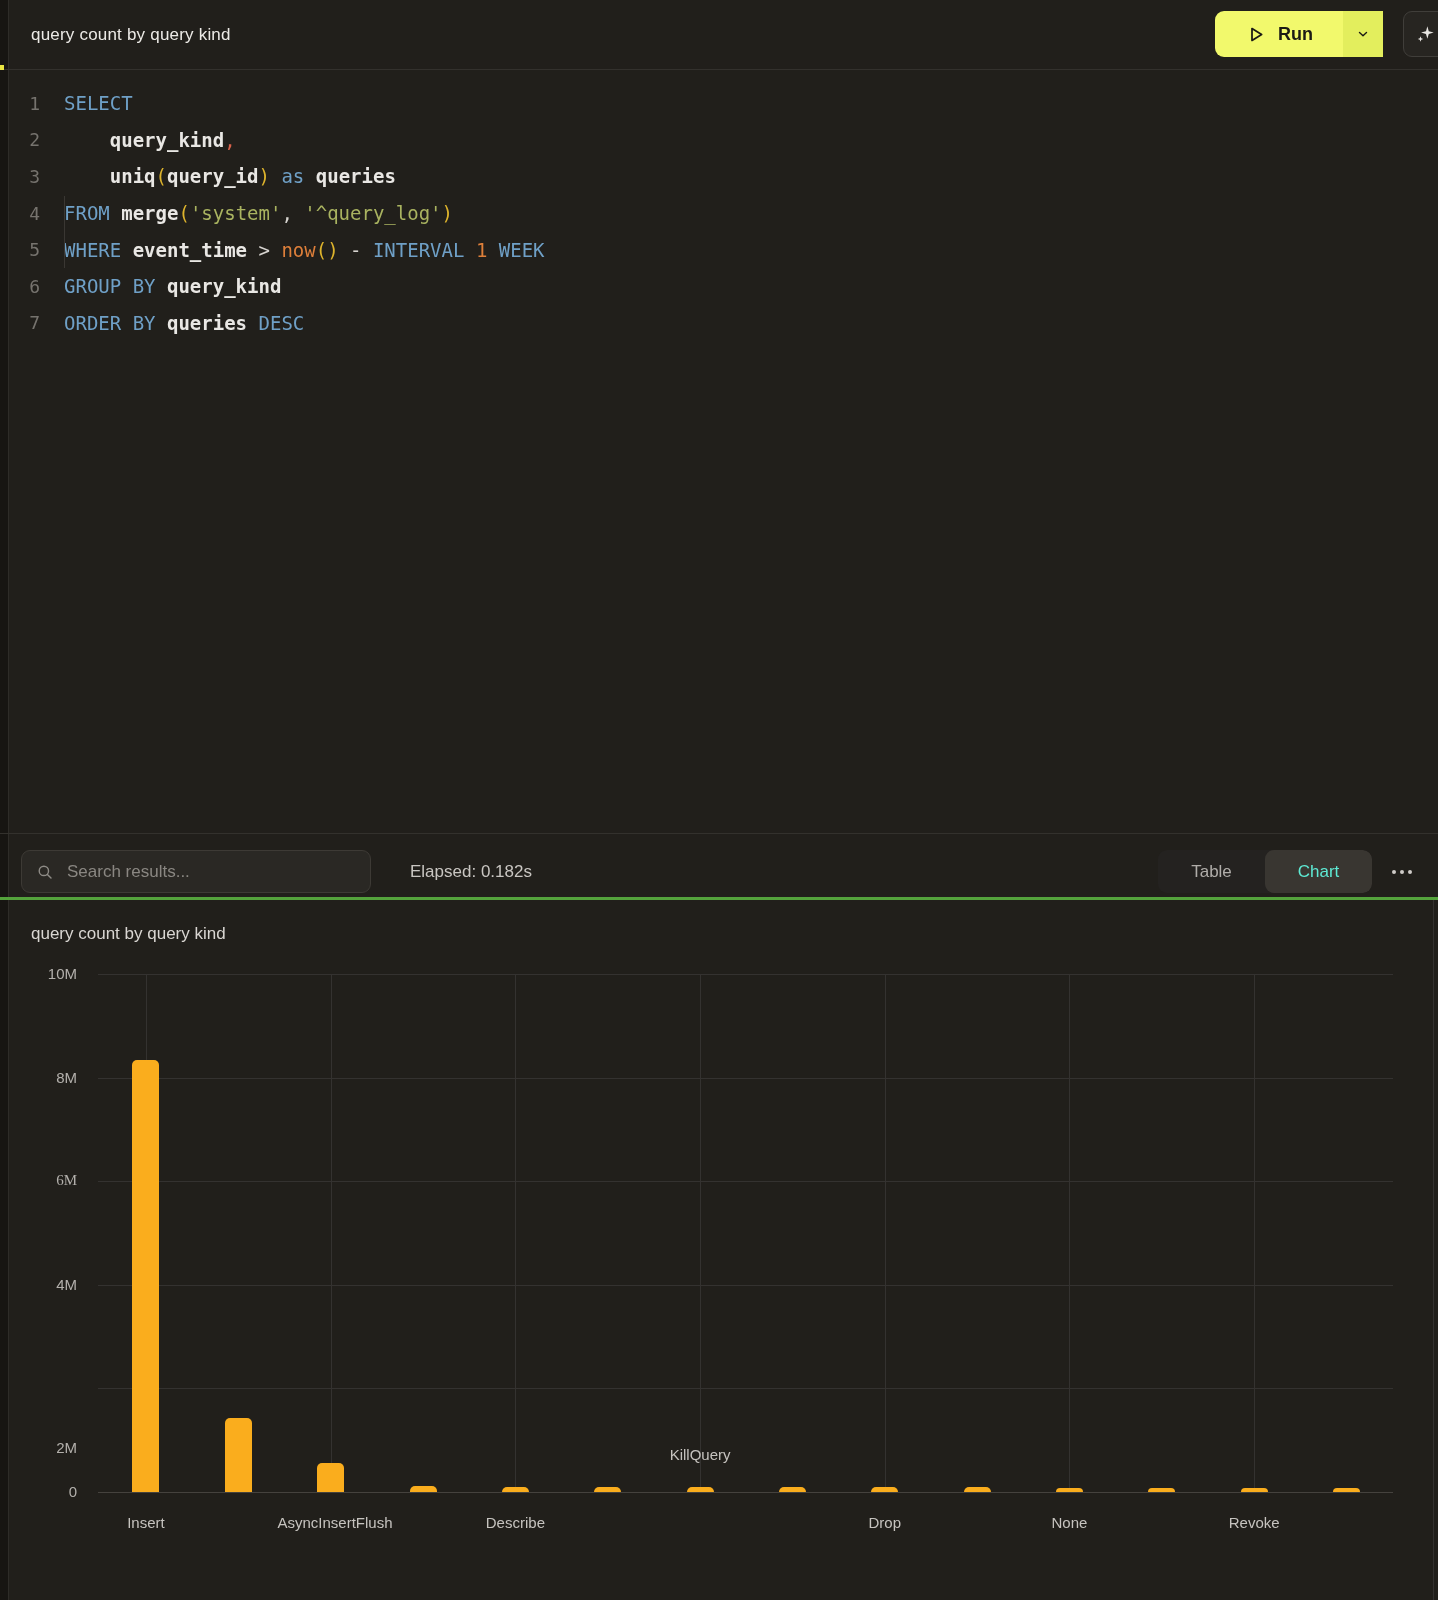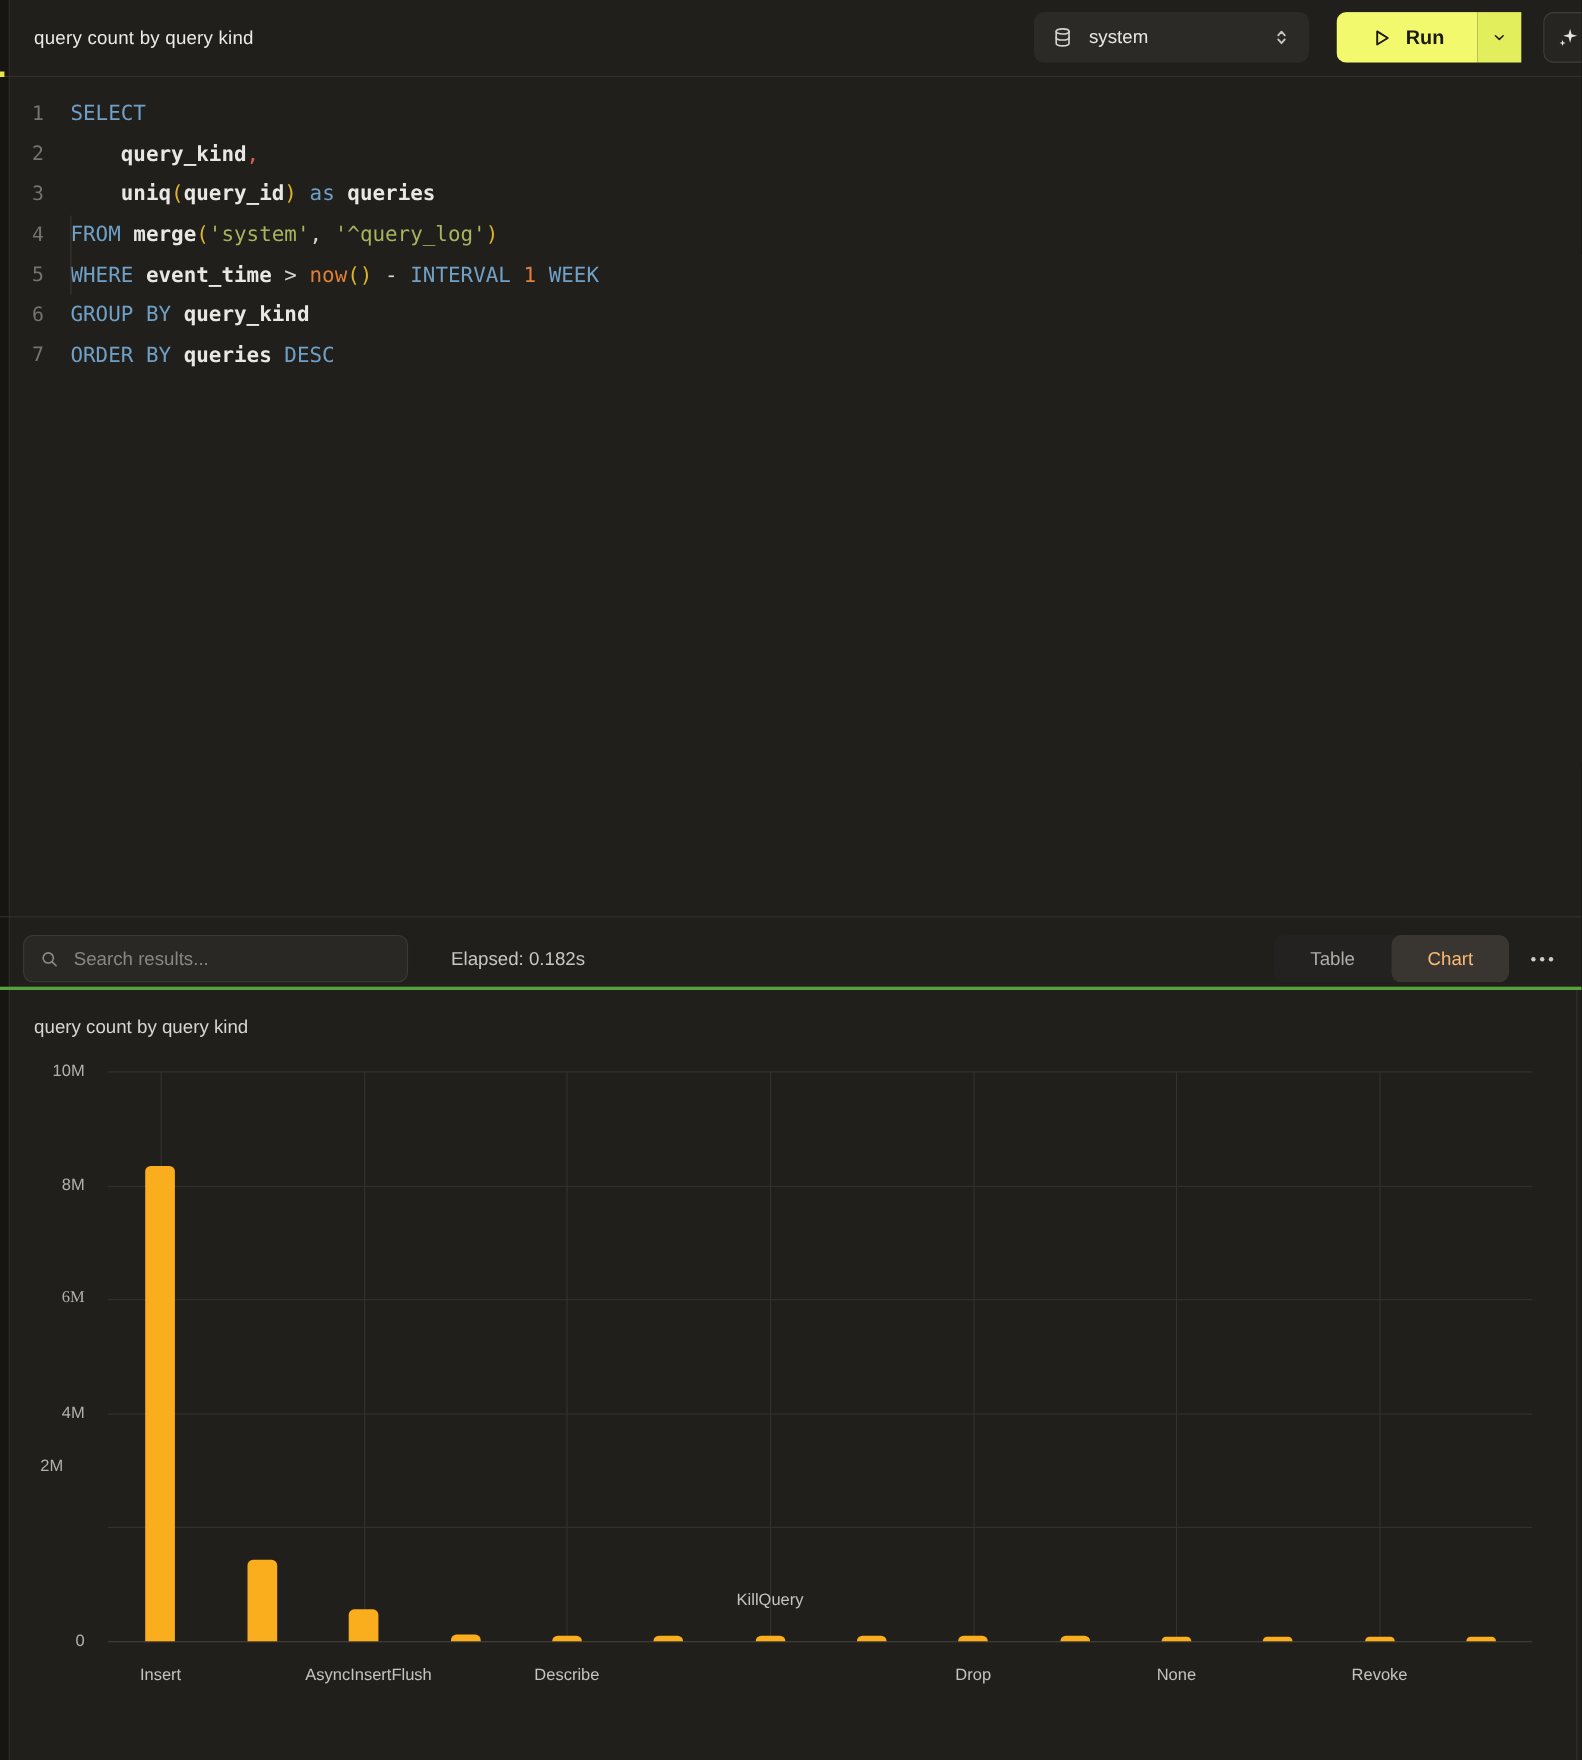--- a/index.html
+++ b/index.html
@@ -46,21 +46,21 @@
   .search-box input{flex:1;margin-left:11px;background:transparent;border:none;outline:none;
                     font-family:"Liberation Sans","DejaVu Sans",sans-serif;font-size:17px;color:#E8E6E3;}
   .search-box input::placeholder{color:#8A8782;}
   .stat{position:absolute;top:16px;height:43px;display:flex;align-items:center;font-size:17px;color:#C9C6C2;}
   .stat.elapsed{left:410px;}
   .stat.read{left:595px;}
   .segmented{position:absolute;left:1158px;top:16px;width:214px;height:43px;background:#242220;
              border-radius:9px;display:flex;overflow:hidden;}
   .segment{width:50%;height:100%;display:flex;align-items:center;justify-content:center;
            font-size:17px;color:#B0ADA9;cursor:pointer;}
-  .segment.selected{background:#393631;border-radius:9px;color:#fdba74;}
+  .segment.selected{background:#393631;border-radius:9px;color:#5eead4;}
   .more-btn{position:absolute;left:1382px;top:16px;width:40px;height:43px;display:flex;gap:4px;
             align-items:center;justify-content:center;cursor:pointer;}
   .more-btn i{width:4px;height:4px;border-radius:50%;background:#CFCCC8;}
   .green-divider{position:absolute;left:0;top:897px;width:1438px;height:3px;background:#54A33C;}
 
   
   .chart-title{position:absolute;left:31px;top:924px;font-size:17px;color:#D9D6D2;}
   .gridline-h{position:absolute;height:1px;background:#343230;}
   .gridline-h.axis{background:#45423E;}
   .gridline-v{position:absolute;width:1px;background:#343230;}
@@ -71,37 +71,20 @@
 </head>
 <body>
 
 <div class="app">
   <div class="left-strip"></div>
   <div class="left-strip-line"></div>
 
   <header class="topbar">
     <div class="page-title">query count by query kind</div>
 
-    <div class="db-selector">
-      <span style="display:flex;">
-        <svg width="20" height="20" viewBox="0 0 24 24" fill="none" stroke="#D6D3CF" stroke-width="1.8" stroke-linecap="round">
-          <ellipse cx="12" cy="5.5" rx="7" ry="2.8"></ellipse>
-          <path d="M5 5.5v13c0 1.55 3.13 2.8 7 2.8s7-1.25 7-2.8v-13"></path>
-          <path d="M5 12c0 1.55 3.13 2.8 7 2.8s7-1.25 7-2.8"></path>
-        </svg>
-      </span>
-      <span class="label">system</span>
-      <span class="spacer"></span>
-      <span style="display:flex;">
-        <svg width="18" height="18" viewBox="0 0 24 24" fill="none" stroke="#C9C6C2" stroke-width="2.2" stroke-linecap="round" stroke-linejoin="round">
-          <path d="M8 9.5 12 5l4 4.5"></path>
-          <path d="M8 14.5 12 19l4-4.5"></path>
-        </svg>
-      </span>
-    </div>
 
     <div class="run-button">
       <div class="run-main">
         <span style="display:flex;">
           <svg width="21" height="21" viewBox="0 0 24 24" fill="none" stroke="#1B1A15" stroke-width="2" stroke-linejoin="round">
             <path d="M8 5.2v13.6L19 12z"></path>
           </svg>
         </span>
         <span class="run-label">Run</span>
       </div>
@@ -181,21 +164,21 @@
       </div>
   </div>
   <div class="green-divider"></div>
 
   <div class="chart-title">query count by query kind</div>
   <div id="chart-layer"></div>
   <div class="right-edge-line"></div>
 <div class="gridline-h axis" style="left: 98px; top: 1492px; width: 1295px;"></div>
     <div class="ytick" style="left: 17px; top: 1483px;">0</div>
     <div class="gridline-h" style="left: 98px; top: 1388.4px; width: 1295px;"></div>
-    <div class="ytick" style="left: 17px; top: 1324px; text-align: center;">2M</div>
+    <div class="ytick" style="left: 17px; top: 1439px;">2M</div>
     <div class="gridline-h" style="left: 98px; top: 1284.8px; width: 1295px;"></div>
     <div class="ytick" style="left: 17px; top: 1275.8px;">4M</div>
     <div class="gridline-h" style="left: 98px; top: 1181.2px; width: 1295px;"></div>
     <div class="ytick" style="left: 17px; top: 1172.2px; font-family: Liberation Serif, serif;">6M</div>
     <div class="gridline-h" style="left: 98px; top: 1077.6px; width: 1295px;"></div>
     <div class="ytick" style="left: 17px; top: 1068.6px;">8M</div>
     <div class="gridline-h" style="left: 98px; top: 974px; width: 1295px;"></div>
     <div class="ytick" style="left: 17px; top: 965px;">10M</div>
     <div class="gridline-v" style="left: 145.975px; top: 974px; height: 518px;"></div>
     <div class="xtick" style="left: 65.975px; top: 1514px;">Insert</div>

